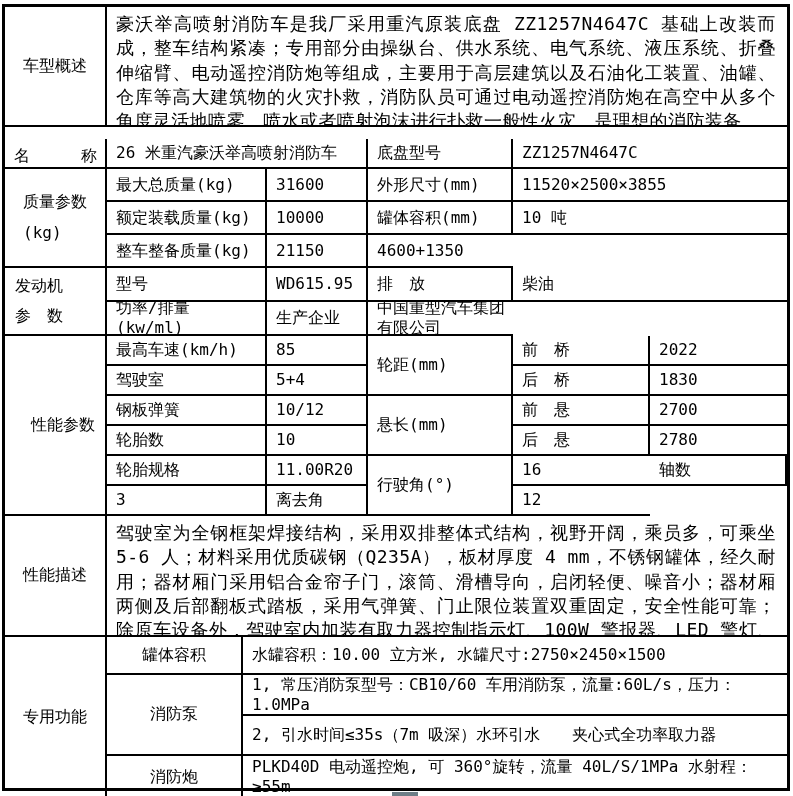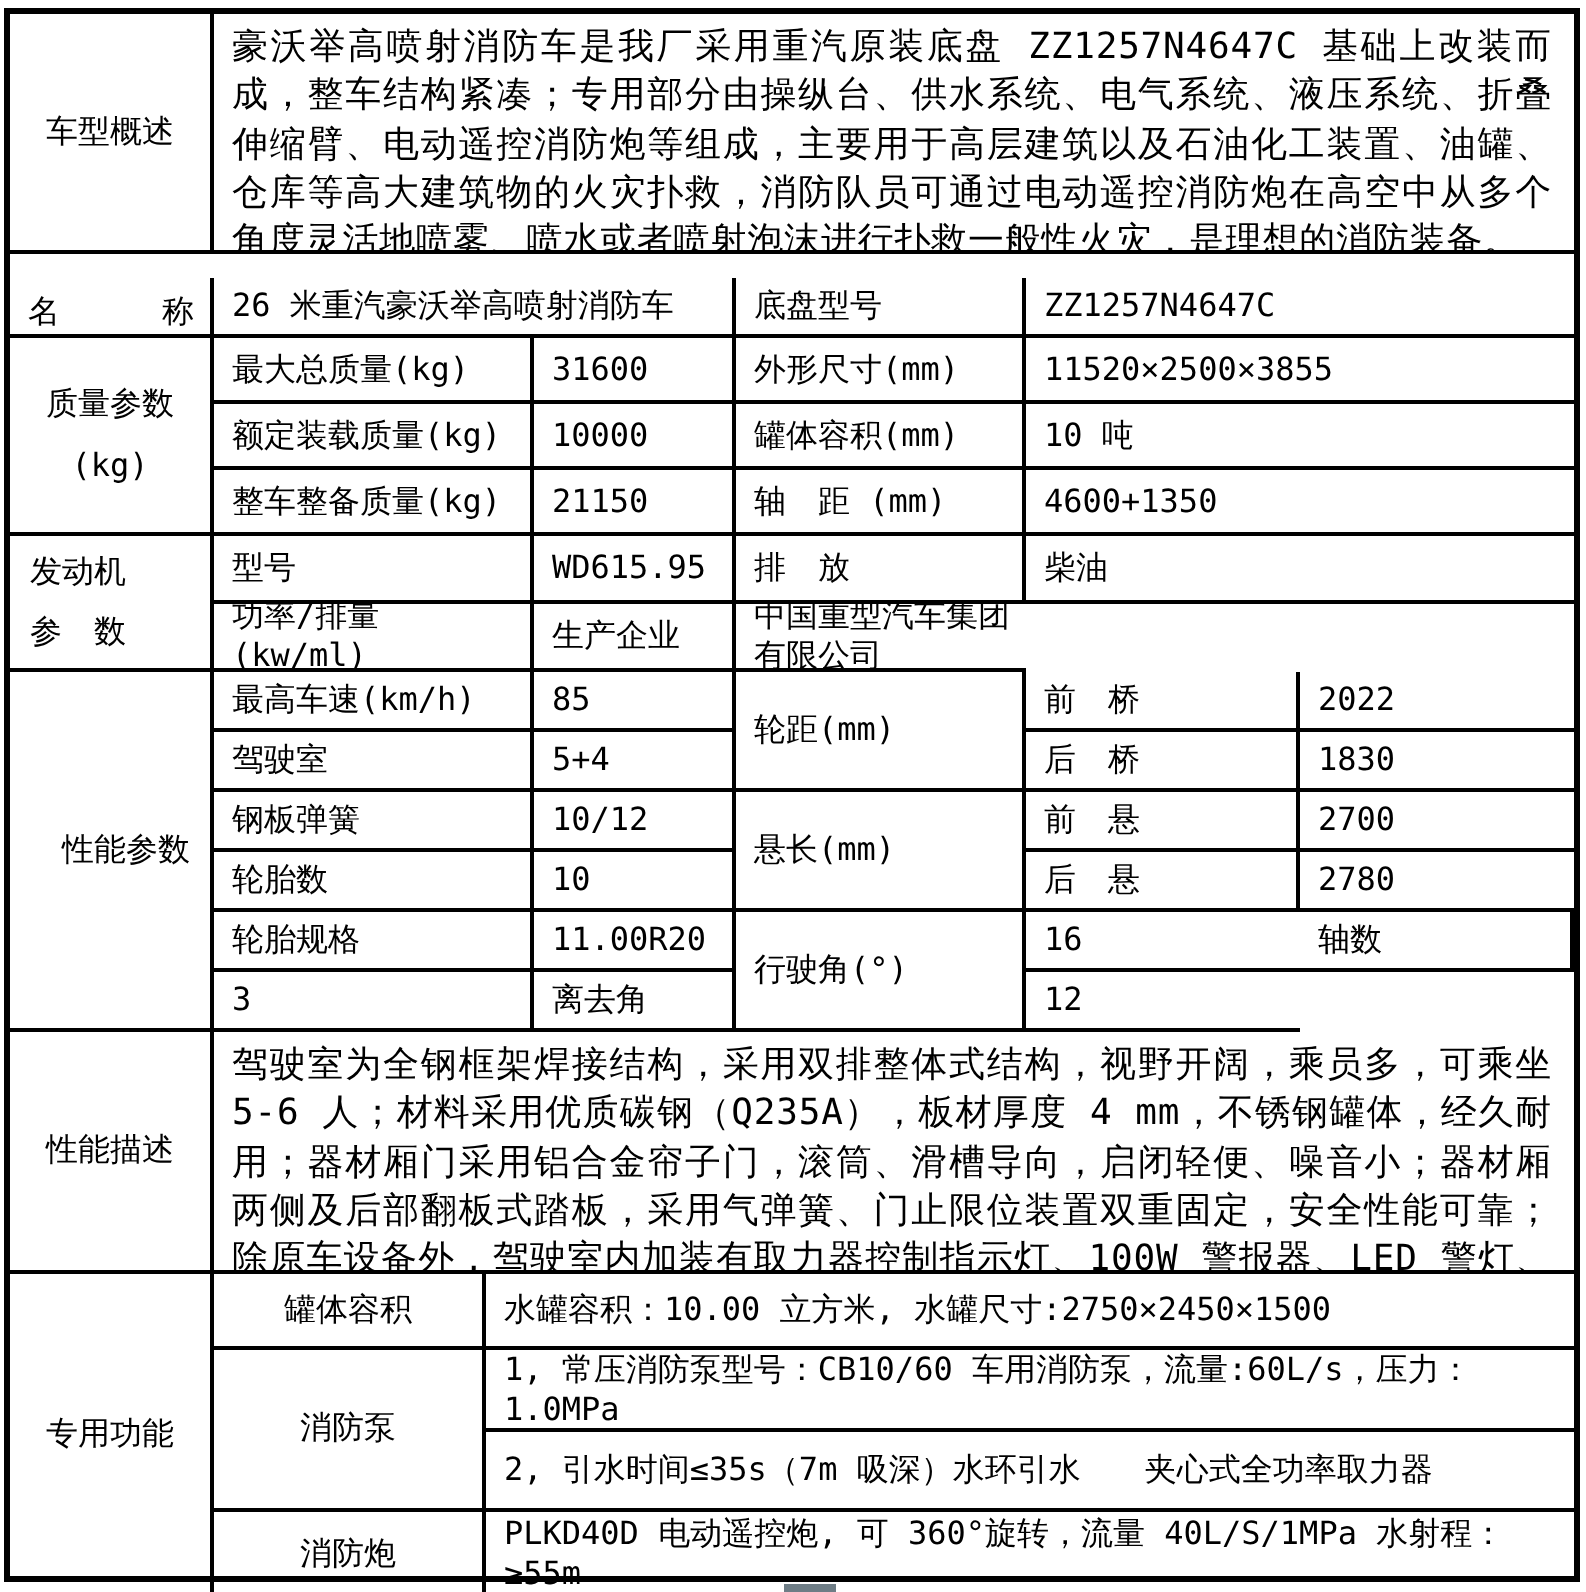--- a/index.html
+++ b/index.html
@@ -24,21 +24,21 @@
   .c {
     border-right:2px solid #000; border-bottom:2px solid #000;
     display:flex; align-items:center;
     font-size:16px; line-height:1.25;
     padding:1px 8px 1px 9px;
     overflow:hidden; white-space:pre-line;
   }
   .lastcol { border-right:none; }
   .nobottom { border-bottom:none; }
 
-  .cat { justify-content:center; text-align:center; padding:1px 4px; line-height:1.9; }
+  .cat { justify-content:center; padding:1px 4px; line-height:1.9; }
   .cat-left { justify-content:flex-start; text-align:right; padding-left:10px; }
 
   .spread { display:block; width:100%; padding-top:6px; text-align:justify; text-align-last:justify; }
 
   .para {
     display:block; font-size:18px; line-height:24.3px;
     padding:5px 11px 2px 9px; text-align:justify;
     letter-spacing:0.4px;
   }
 
@@ -74,21 +74,20 @@
     <div class="c">外形尺寸(mm)</div>
     <div class="c lastcol">11520×2500×3855</div>
 
     <div class="c">额定装载质量(kg)</div>
     <div class="c">10000</div>
     <div class="c">罐体容积(mm)</div>
     <div class="c lastcol">10 吨</div>
 
     <div class="c">整车整备质量(kg)</div>
     <div class="c">21150</div>
-    <div class="c">轴　距 (mm)</div>
     <div class="c lastcol">4600+1350</div>
   </div>
 
   <div class="sec sec-engine">
     <div class="c cat cat-left span2">发动机
 参　数</div>
     <div class="c">型号</div>
     <div class="c">WD615.95</div>
     <div class="c">排　放</div>
     <div class="c lastcol">柴油</div>

